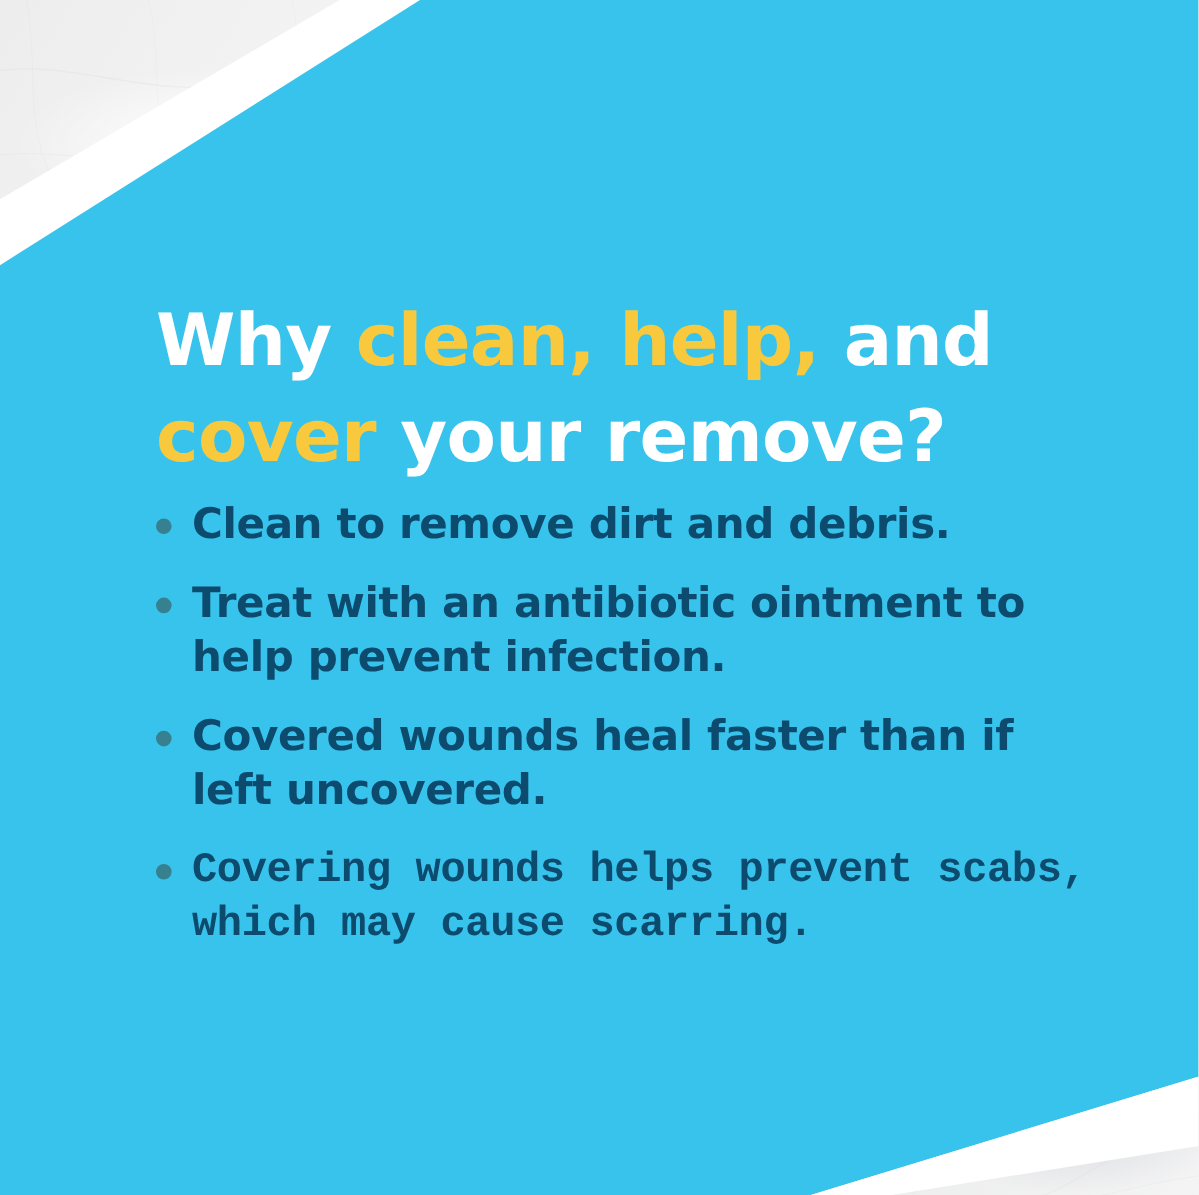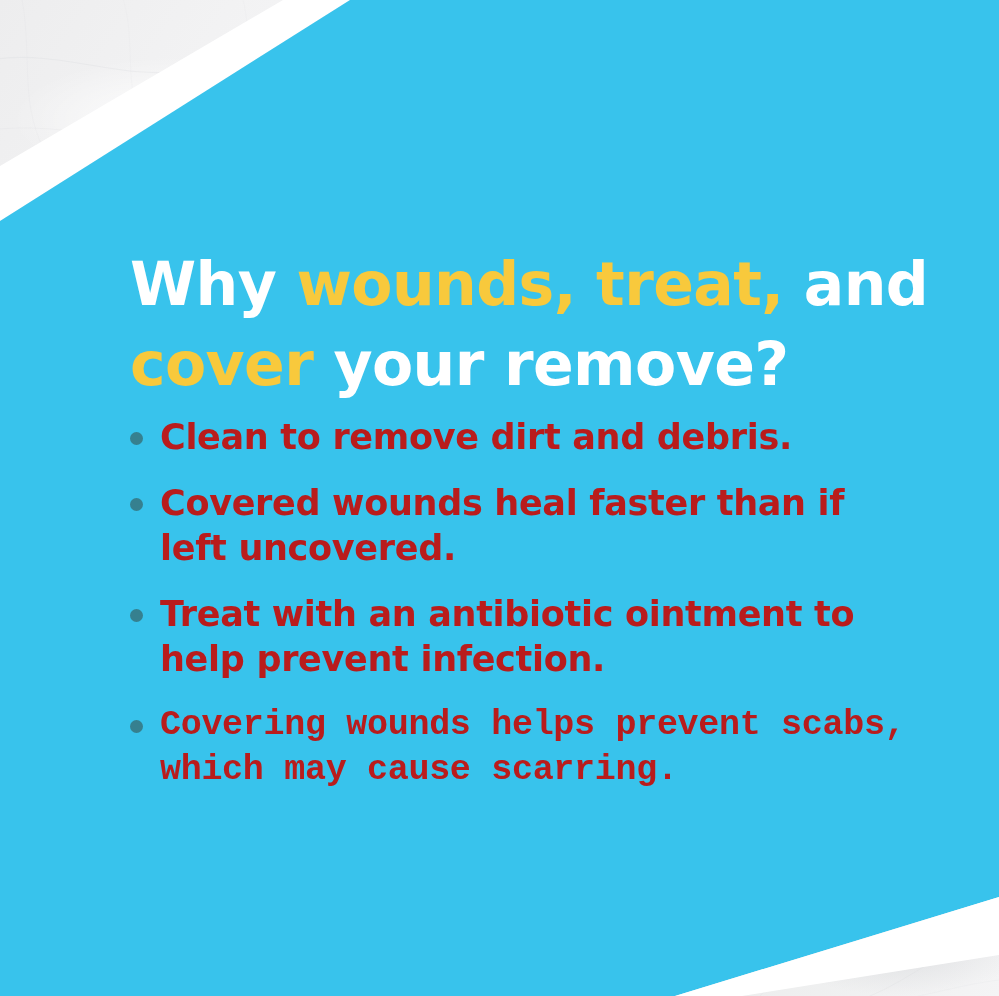--- a/index.html
+++ b/index.html
@@ -90,21 +90,21 @@
     top: 415px;
     width: 790px;
     margin: 0;
     padding: 0;
     list-style: none;
   }
   .bullet-item {
     position: relative;
     padding-left: 36px;
     margin-bottom: 22px;
-    color: #b91c1c;
+    color: #0c4a6e;
     font-size: 35px;
     line-height: 1.27;
     font-weight: bold;
     letter-spacing: -0.3px;
   }
   .bullet-item:last-child { margin-bottom: 0; font-family: Liberation Mono, monospace; }
   .bullet-dot {
     position: absolute;
     left: 6px;
     top: 17px;
@@ -136,34 +136,34 @@
       </g>
     </svg>
   </div>
 
   <div class="stripe-top"></div>
   <div class="blue-band"></div>
   <div class="stripe-bottom"></div>
 
   <div class="content">
 
-    <h1 class="headline"><span>Why </span><span class="hl-accent">wounds, treat,</span><span> and </span><span class="hl-accent">cover</span><span> your remove?</span></h1>
+    <h1 class="headline"><span>Why </span><span class="hl-accent">clean, help,</span><span> and </span><span class="hl-accent">cover</span><span> your remove?</span></h1>
 
     <ul class="bullet-list">
       <li class="bullet-item">
         <span class="bullet-dot"></span>
         <span class="bullet-text">Clean to remove dirt and debris.</span>
       </li>
       <li class="bullet-item">
         <span class="bullet-dot"></span>
-        <span class="bullet-text">Covered wounds heal faster than if left uncovered.</span>
+        <span class="bullet-text">Treat with an antibiotic ointment to help prevent infection.</span>
       </li>
       <li class="bullet-item">
         <span class="bullet-dot"></span>
-        <span class="bullet-text">Treat with an antibiotic ointment to help prevent infection.</span>
+        <span class="bullet-text">Covered wounds heal faster than if left uncovered.</span>
       </li>
       <li class="bullet-item">
         <span class="bullet-dot"></span>
         <span class="bullet-text">Covering wounds helps prevent scabs, which may cause scarring.</span>
       </li>
     </ul>
 
   </div>
 </div>
 

